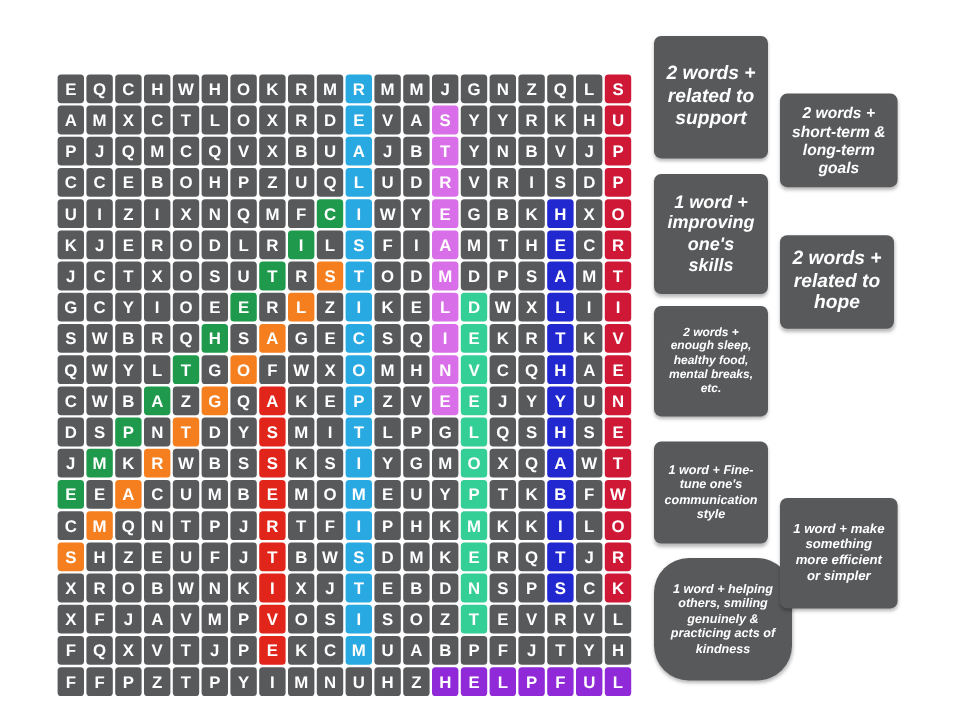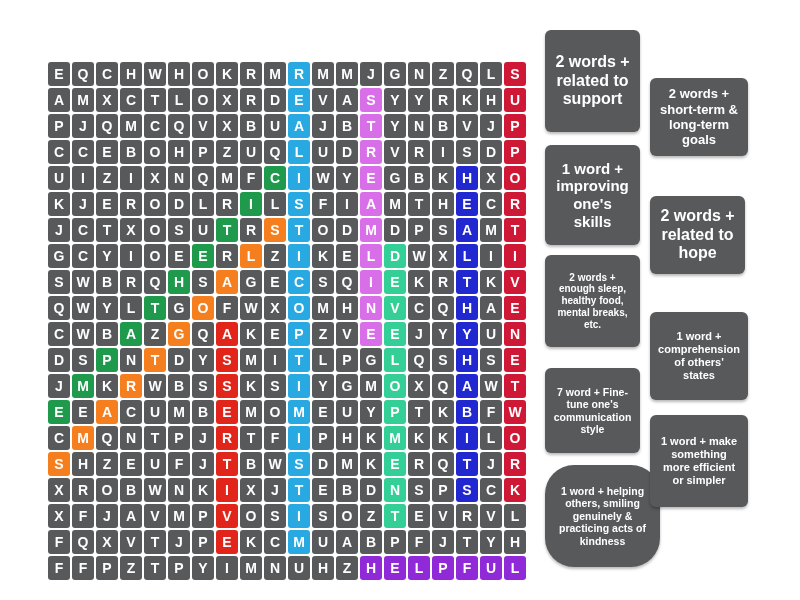--- a/index.html
+++ b/index.html
@@ -69,20 +69,21 @@
     display: flex;
     align-items: center;
     justify-content: center;
     text-align: center;
     font-weight: bold;
     font-family: "Liberation Sans", sans-serif;
     box-sizing: border-box;
     padding: 6px 8px;
     line-height: 1.18;
     user-select: none;
+    font-style: italic;
   }
 
   .card span { display: block; width: 100%; }
 
   
   #card-0 { left: 545px; top: 30px;  width: 95px; height: 102px; font-size: 16px; }
   #card-1 { left: 545px; top: 145px; width: 95px; height: 100px;  font-size: 15px; }
   #card-2 { left: 545px; top: 255px; width: 95px; height: 92px;  font-size: 10px; }
   #card-3 { left: 545px; top: 368px; width: 95px; height: 85px;  font-size: 10.5px; }
   #card-4 { left: 545px; top: 465px; width: 115px; height: 102px; font-size: 10.5px; border-radius: 29px; }
@@ -544,32 +545,29 @@
   <div class="card" id="card-0">
     <span>2 words + related to support</span>
   </div>
   <div class="card" id="card-1">
     <span>1 word + improving one's skills</span>
   </div>
   <div class="card" id="card-2">
     <span>2 words + enough sleep, healthy food, mental breaks, etc.</span>
   </div>
   <div class="card" id="card-3">
-    <span>7 word + Fine-tune one's communication style</span>
+    <span>1 word + Fine-tune one's communication style</span>
   </div>
   <div class="card" id="card-4">
     <span>1 word + helping others, smiling genuinely &amp; practicing acts of kindness</span>
   </div>
 
   <div class="card" id="card-5">
     <span>2 words + short-term &amp; long-term goals</span>
   </div>
   <div class="card" id="card-6">
     <span>2 words + related to hope</span>
   </div>
-  <div class="card" id="card-7">
-    <span>1 word + comprehension of others' states</span>
-  </div>
   <div class="card" id="card-8">
     <span>1 word + make something more efficient or simpler</span>
   </div>
 
 </div>
 
 </body></html>

